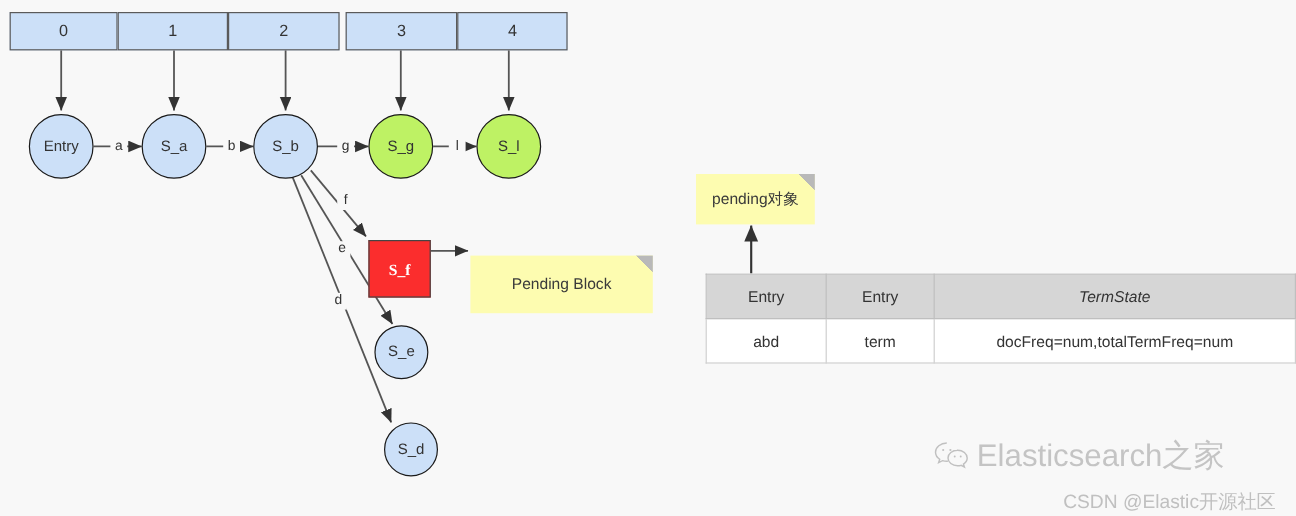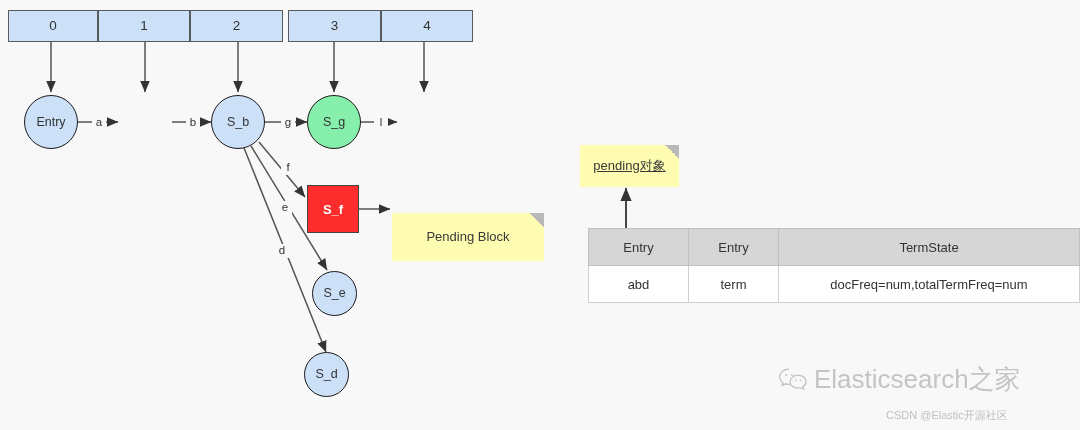--- a/index.html
+++ b/index.html
@@ -43,21 +43,21 @@
     border-radius: 50%;
     border: 1.8px solid #1a1a1a;
     display: flex;
     align-items: center;
     justify-content: center;
     font-size: 12.5px;
     color: #333333;
     line-height: 1;
   }
   .node.blue { background: #cce0f8; }
-  .node.pink { background: #86efac; }
+  .node.pink { background: #bef264; }
 
   
   .redblock {
     position: absolute;
     box-sizing: border-box;
     background: #fb2d2d;
     border: 1.6px solid #444444;
     color: #ffffff;
     font-weight: bold;
     font-size: 13px;
@@ -112,37 +112,37 @@
     text-align: center;
     height: 36px;
     padding: 0 4px;
   }
   .tbl thead th {
     background: #d6d6d6;
     border-color: #bfbfbf;
   }
   .tbl .c-entry { width: 91px; }
   .tbl .c-type  { width: 81px; }
-  .tbl .c-state { width: 292px; }
+  .tbl .c-state { width: 292px; font-style: italic; }
 
   
   .wm-main {
     position: absolute;
     display: flex;
     align-items: center;
     gap: 6px;
     color: rgba(125,125,125,0.42);
     font-size: 26px;
     white-space: nowrap;
     pointer-events: none;
   }
   .wm-sub {
     position: absolute;
     color: rgba(135,135,135,0.50);
-    font-size: 11px;
+    font-size: 16px;
     white-space: nowrap;
     pointer-events: none;
   }
   .wechat-mark { display: block; }
   svg { display: block; overflow: visible; }
 </style>
 </head>
 <body>
 
 <div id="stage">
@@ -218,43 +218,49 @@
   <div class="edgelabel" style="left:278px;top:201px;  width:12px;">
     <span>e</span>
   </div>
   <div class="edgelabel" style="left:275px;top:244px;  width:12px;">
     <span>d</span>
   </div>
 
   <div class="node blue" style="left:24px; top:95px; width:54px; height:54px;">
     <span>Entry</span>
   </div>
+  <div class="node blue" style="left:118px;top:95px; width:54px; height:54px;">
+    <span>S_a</span>
+  </div>
   <div class="node blue" style="left:211px;top:95px; width:54px; height:54px;align-items:center;">
     <span>S_b</span>
   </div>
   <div class="node pink" style="left:307px;top:95px; width:54px; height:54px;">
     <span>S_g</span>
   </div>
+  <div class="node pink" style="left:397px;top:95px; width:54px; height:54px;">
+    <span>S_l</span>
+  </div>
   <div class="node blue" style="left:312px;top:271px;width:45px; height:45px;text-align:center;">
     <span>S_e</span>
   </div>
-  <div class="node blue" style="left:304px;top:352px;width:45px; height:45px;">
+  <div class="node blue" style="left:320px;top:352px;width:45px; height:45px;">
     <span>S_d</span>
   </div>
 
-  <div class="redblock" style="left:307px;top:185px;width:52px;height:48px;">
+  <div class="redblock" style="left:307px;top:200px;width:52px;height:48px;font-family:Liberation Serif, serif;">
     <span>S_f</span>
   </div>
 
   <div class="note" style="left:392px;top:185px;width:152px;height:48px;margin-top:28px;">
     <span class="fold"></span>
     <span>Pending Block</span>
   </div>
 
-  <div class="note" style="left:580px;top:145px;width:99px;height:42px;text-decoration:underline;">
+  <div class="note" style="left:580px;top:145px;width:99px;height:42px;">
     <span class="fold"></span>
     <span>pending对象</span>
   </div>
 
   <table class="tbl" style="left:588px;top:228px;width:464px;">
     <thead>
       <tr>
         <th class="c-entry">Entry</th>
         <th class="c-type">Entry</th>
         <th class="c-state">TermState</th>

